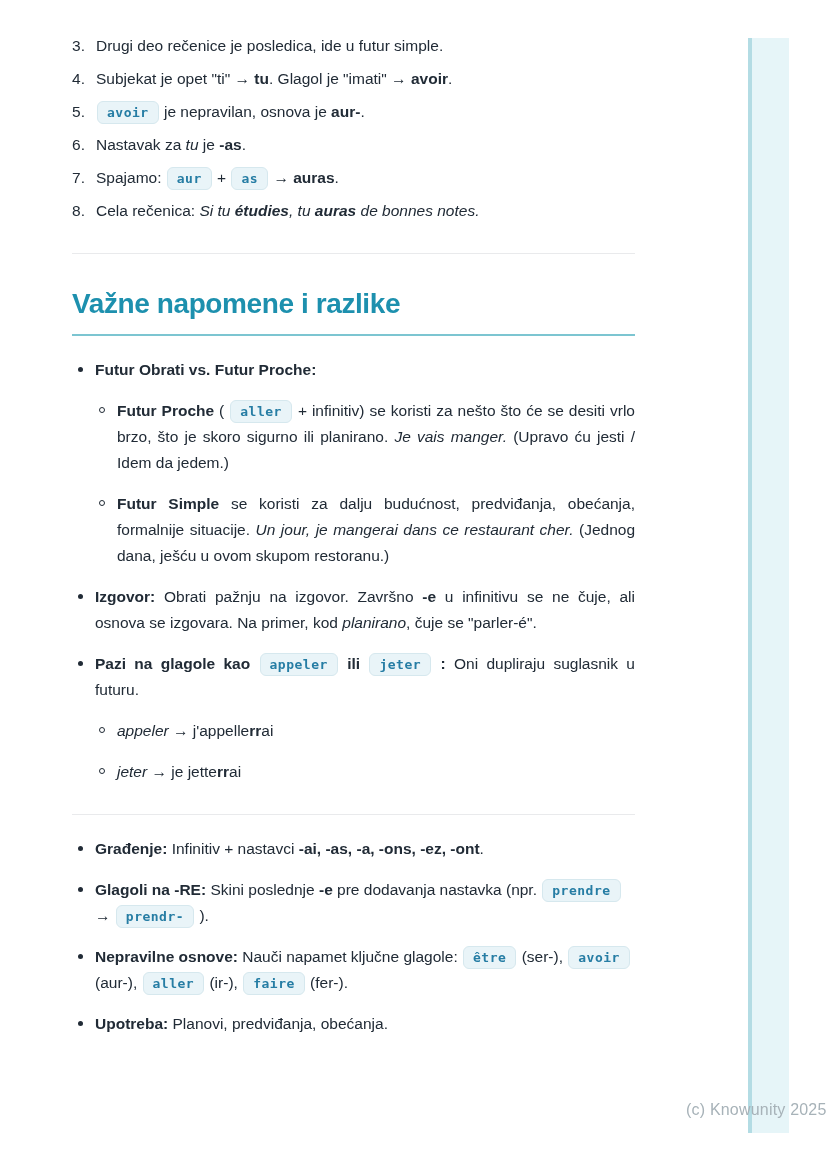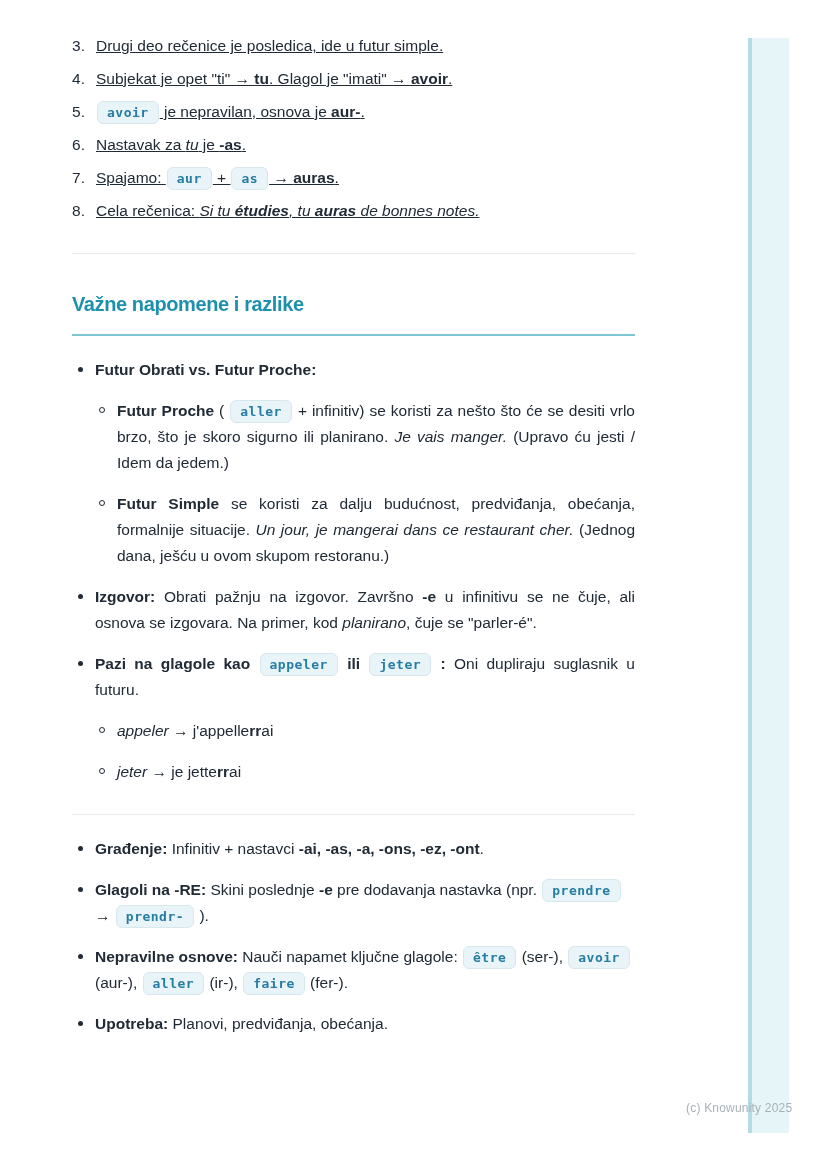--- a/index.html
+++ b/index.html
@@ -20,38 +20,38 @@
     font-family:"Liberation Sans","DejaVu Sans",sans-serif;
     color:var(--text);overflow:hidden;
   }
   .accent-bar{
     position:absolute;left:748px;top:38px;width:37px;height:1095px;
     background:var(--sidebar-fill);border-left:4px solid var(--sidebar-edge);
     z-index:1;
   }
   .watermark{
     position:absolute;left:686px;top:1101px;z-index:3;
-    font-size:12px;color:var(--watermark);letter-spacing:.2px;white-space:nowrap;
+    font-size:16px;color:var(--watermark);letter-spacing:.2px;white-space:nowrap;
   }
   .content{
     position:absolute;left:72px;top:33px;width:563px;
     font-size:15.5px;line-height:26px;z-index:2;
   }
   
   ol.numbered{list-style:none;margin:0;padding:0;}
   ol.numbered li{
     counter-increment:num;position:relative;padding-left:24px;margin-bottom:7px;
   }
   ol.numbered li::before{
     content:counter(num) ".";position:absolute;left:0;top:0;
   }
   
   hr.divider{border:none;border-top:1px solid var(--divider);margin:29px 0 0;}
   h2{
-    font-size:20px;line-height:34px;font-weight:700;color:var(--heading);
+    font-size:28px;line-height:34px;font-weight:700;color:var(--heading);
     letter-spacing:-.4px;margin:33px 0 0;padding-bottom:13px;
     border-bottom:2px solid var(--underline);
   }
   
   ul.bullets{list-style:none;margin:21px 0 0;padding:0;}
   ul.bullets>li{position:relative;padding-left:23px;margin-bottom:15px;}
   ul.bullets>li::before{
     content:"";position:absolute;left:6px;top:10px;width:5px;height:5px;
     border-radius:50%;background:var(--text);
   }
@@ -75,21 +75,21 @@
     letter-spacing:.5px;vertical-align:baseline;
   }
 </style>
 </head>
 <body>
 
 <div class="accent-bar"></div>
 
 <div class="content">
 
-  <ol class="numbered" id="numbered-list" style="counter-reset: num 2; text-decoration: underline;">
+  <ol class="numbered" id="numbered-list" style="counter-reset: num 2;">
       <li>
         <div class="txt"><span>Drugi deo rečenice je posledica, ide u futur simple.</span></div>
       </li>
       <li>
         <div class="txt"><span>Subjekat je opet "ti" → </span><span class="b">tu</span><span>. Glagol je "imati" → </span><span class="b">avoir</span><span>.</span></div>
       </li>
       <li>
         <div class="txt"><code class="chip">avoir</code><span> je nepravilan, osnova je </span><span class="b">aur-</span><span>.</span></div>
       </li>
       <li>

